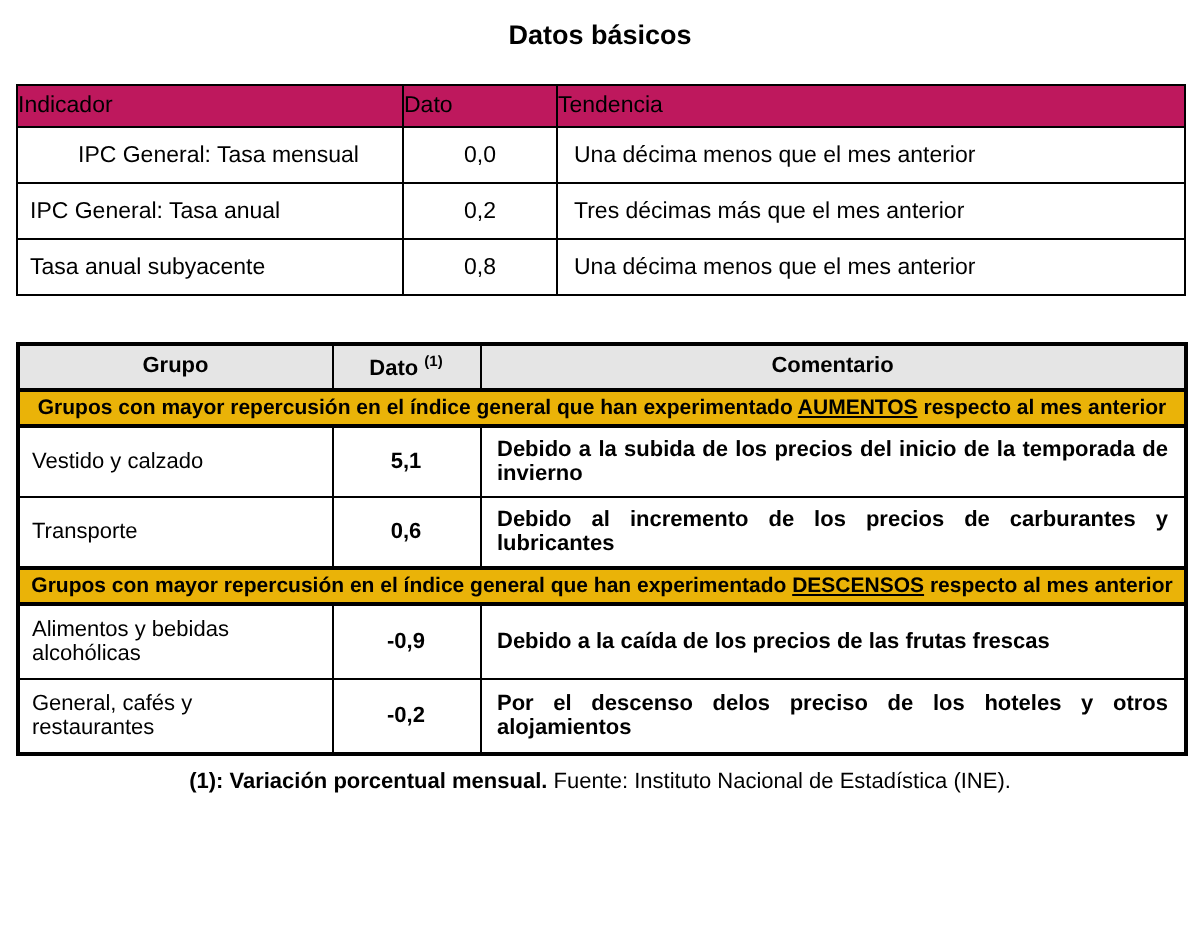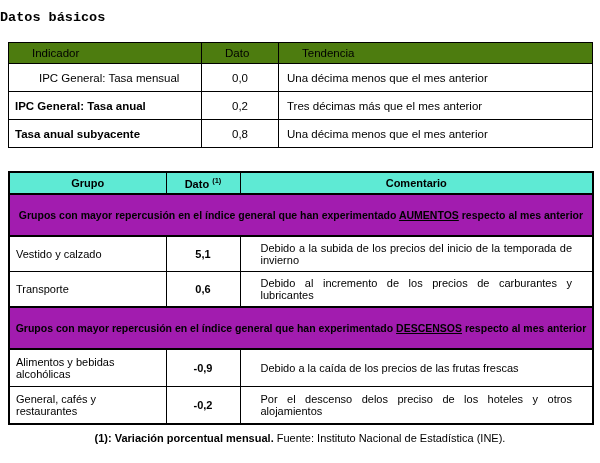--- a/index.html
+++ b/index.html
@@ -7,72 +7,72 @@
   .page {
     width: 600px;
     height: 463px;
     background: #ffffff;
     color: #000000;
     font-family: "Liberation Sans", sans-serif;
     padding-top: 10px;
     overflow: hidden;
   }
   .title {
+    text-align: center;
     font-weight: bold;
     font-size: 13.5px;
     margin: 0 0 17px 0;
-    font-family: Liberation Mono, monospace;
   }
   table {
     border-collapse: collapse;
     width: 584px;
     margin-left: 8px;
     table-layout: fixed;
   }
   
   .t1 th, .t1 td { border: 1px solid #000; font-size: 11.5px; vertical-align: middle; }
   .t1 th {
-    background: #4d7c0f;
+    background: #be185d;
     font-weight: normal;
     text-align: left;
-    padding: 4px 23px;
+    padding: 4px 0;
     height: 21px;
   }
   .t1 td { padding: 4px 6px; height: 28px; }
-  .t1 .c-ind { font-weight: bold; }
+  .t1 .c-ind { font-weight: normal; }
   .t1 .c-ind.regular { font-weight: normal; padding-left: 30px; }
   .t1 .c-dato { text-align: center; font-weight: normal; }
   .t1 .c-tend { padding-left: 8px; }
   
   .t2 { margin-top: 23px; border: 2px solid #000; font-size: 11px; }
   .t2 th, .t2 td { border: 1px solid #000; vertical-align: middle; }
   .t2 th {
-    background: #5eead4;
+    background: #e5e5e5;
     font-weight: bold;
     text-align: center;
     padding: 3px 4px;
     height: 19px;
     font-size: 11px;
   }
   .t2 .sup { vertical-align: super; font-size: 7.5px; }
   .t2 .section td {
-    background: #a21caf;
+    background: #eab308;
     font-weight: bold;
     text-align: center;
     font-size: 10.5px;
-    padding: 14px 4px;
+    padding: 2px 4px;
     height: 15px;
     border-top: 2px solid #000;
     border-bottom: 2px solid #000;
   }
   .t2 .section .kw { text-decoration: underline; }
   .t2 td { padding: 6px 6px; height: 28px; font-size: 11px; }
   .t2 .c-grupo { text-align: left; }
   .t2 .c-dato { text-align: center; font-weight: bold; }
-  .t2 .c-com { text-align: justify; padding: 5px 20px; }
+  .t2 .c-com { text-align: justify; padding: 5px 8px; font-weight: bold; }
   
   .footnote {
     text-align: center;
     margin-top: 7px;
     font-size: 11px;
   }
   .footnote .note { font-weight: bold; }
   .footnote .source { font-weight: normal; }
 </style>
 </head>

